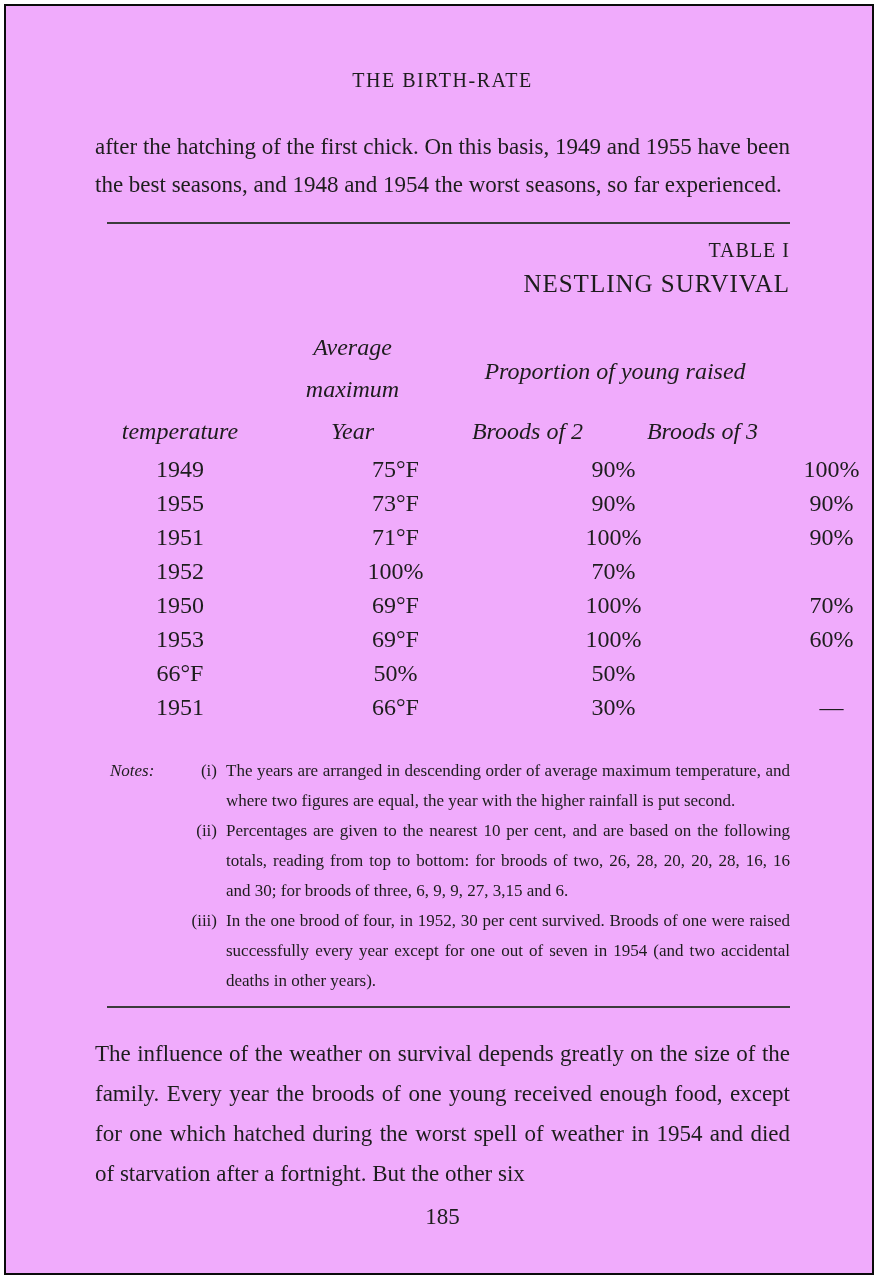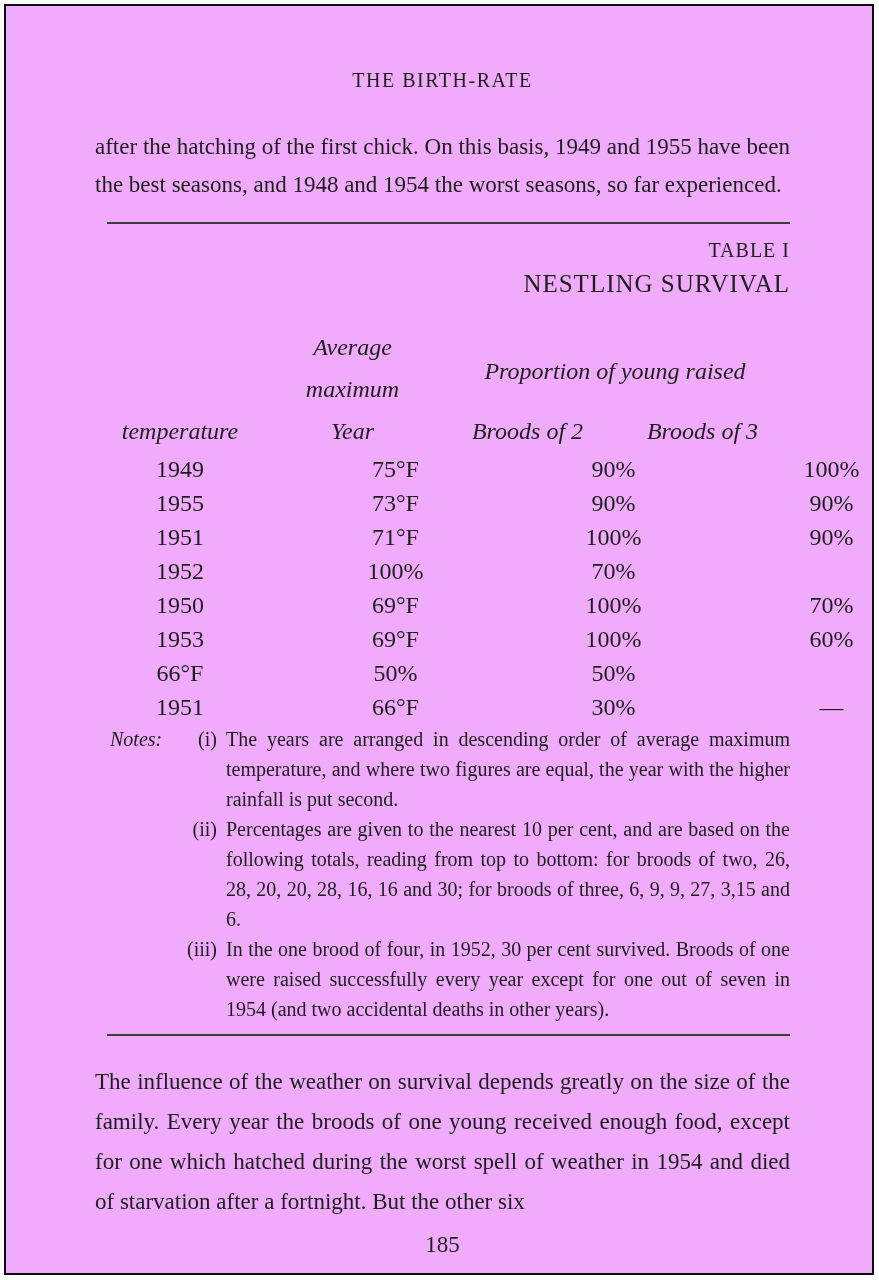--- a/index.html
+++ b/index.html
@@ -63,21 +63,22 @@
     display: grid;
     grid-template-columns: 170px 175px 175px 175px;
   }
   .hrow { line-height: 42px; font-size: 24px; }
   .hrow .cell { font-style: italic; text-align: center; }
   .span2 { grid-column: 3 / 5; margin-top: 24px; }
   .trow { height: 34px; font-size: 24px; gap: 43px; }
   .trow .cell { text-align: center; line-height: 34px; }
 
   .notes {
-    font-size: 20px;
+    margin-top: 32px;
+    font-size: 17px;
     line-height: 30px;
   }
   .note {
     display: grid;
     grid-template-columns: 56px 42px 1fr;
     column-gap: 9px;
     margin-left: 15px;
   }
   .notes-label { font-style: italic; }
   .note-num { text-align: right; }

